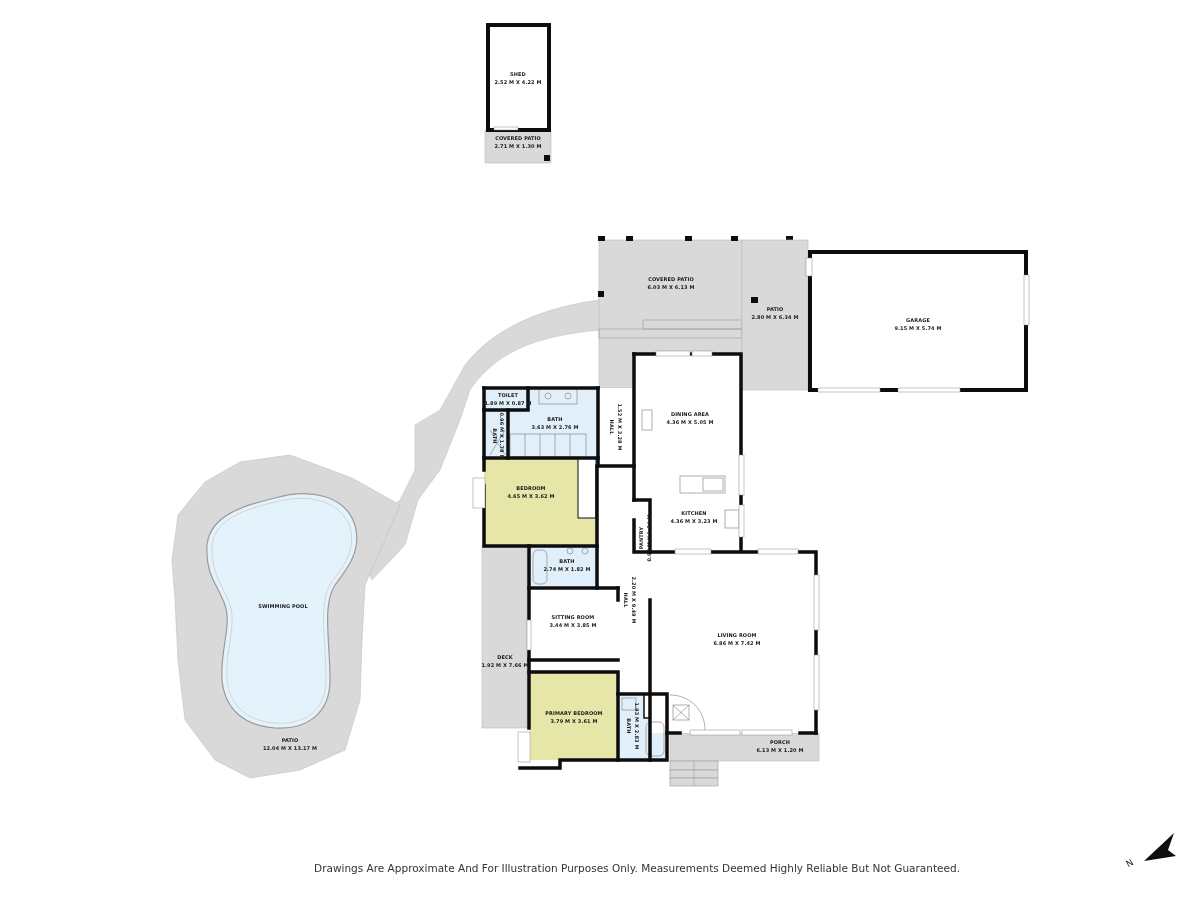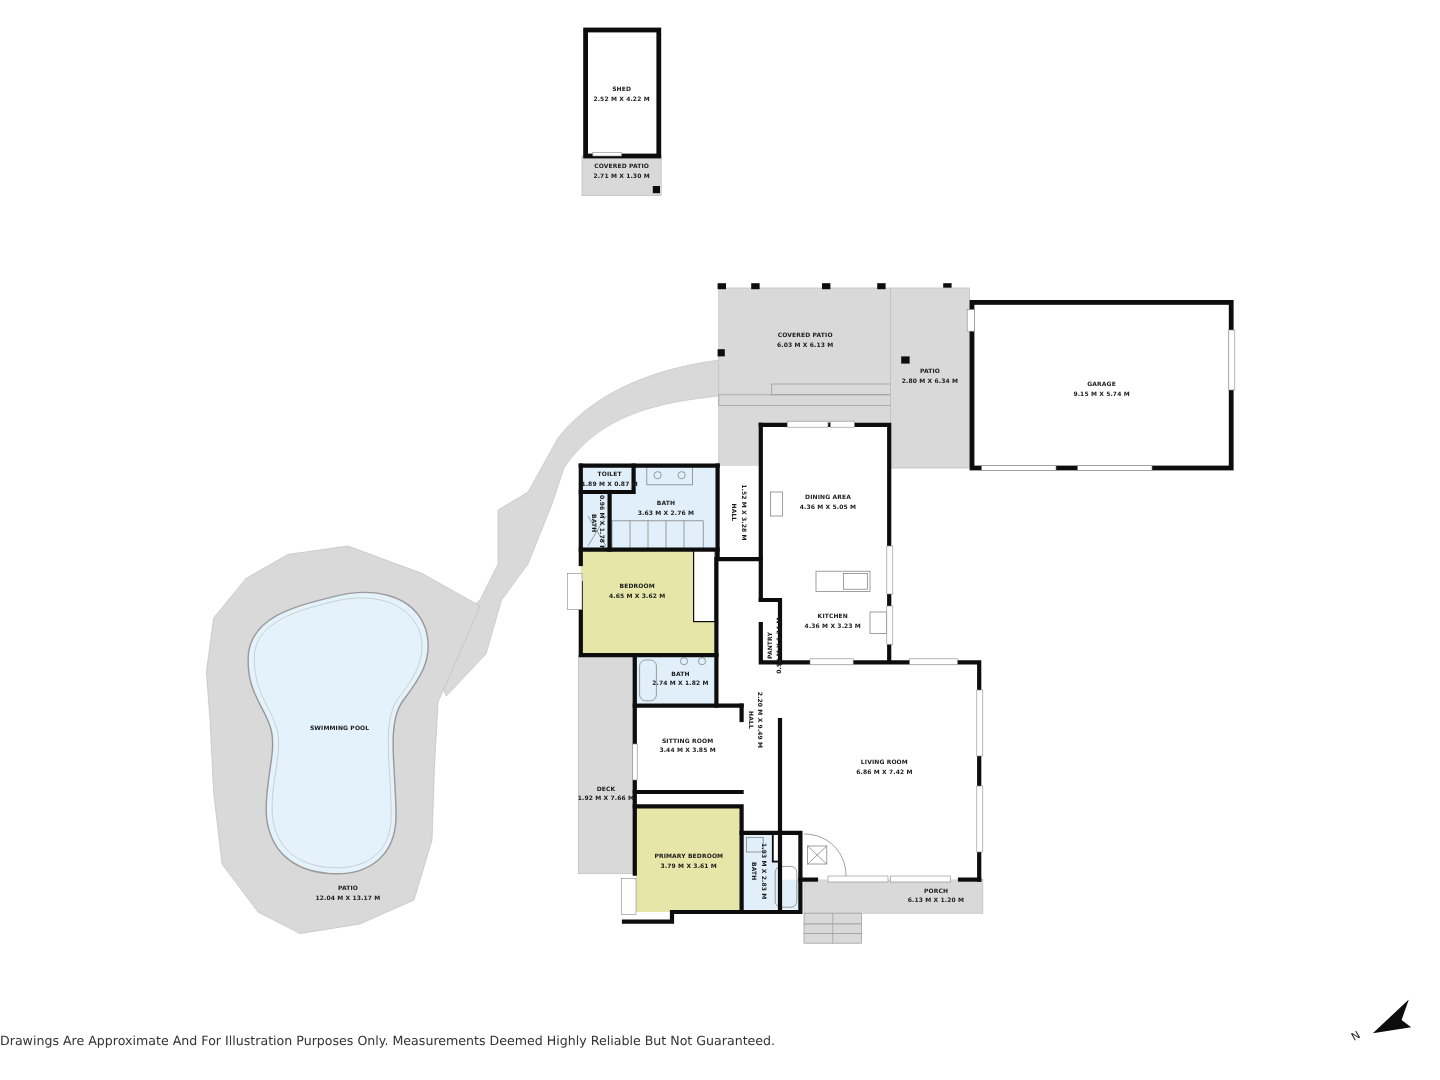--- a/index.html
+++ b/index.html
@@ -1,19 +1,19 @@
 <!DOCTYPE html>
 <html><head>
 <meta charset="utf-8">
 <style>
   html, body { margin:0; padding:0; background:#ffffff; }
   body { width:1200px; height:900px; position:relative; overflow:hidden; font-family:"Liberation Sans", sans-serif; }
   #plan { position:absolute; left:0; top:0; }
   .lbl { font-family:"DejaVu Sans", sans-serif; font-weight:bold; font-size:5px; fill:#1a1a1a; text-anchor:middle; letter-spacing:0.1px; }
-  .disclaimer { position:absolute; left:0; width:960px; top:862px; text-align:left; font-family:"DejaVu Sans", sans-serif; font-size:10.5px; color:#333; }
+  .disclaimer { position:absolute; left:0; width:960px; top:862px; text-align:right; font-family:"DejaVu Sans", sans-serif; font-size:10.5px; color:#333; }
   .north { position:absolute; left:1118px; top:833px; width:62px; height:40px; }
 </style>
 </head>
 <body>
 
 <svg id="plan" width="1200" height="900" viewBox="0 0 1200 900" xmlns="http://www.w3.org/2000/svg">
 
   <g>
 
     <path d="M600 300 C560 305 500 320 465 365 L440 410 L415 425 L415 470 L400 500 L352 540 L372 580 L405 545 L418 500 L440 470 L460 420 L470 390 C500 345 550 335 600 330 Z" fill="#d9d9d9" stroke="#c4c4c4" stroke-width="0.6"></path>

